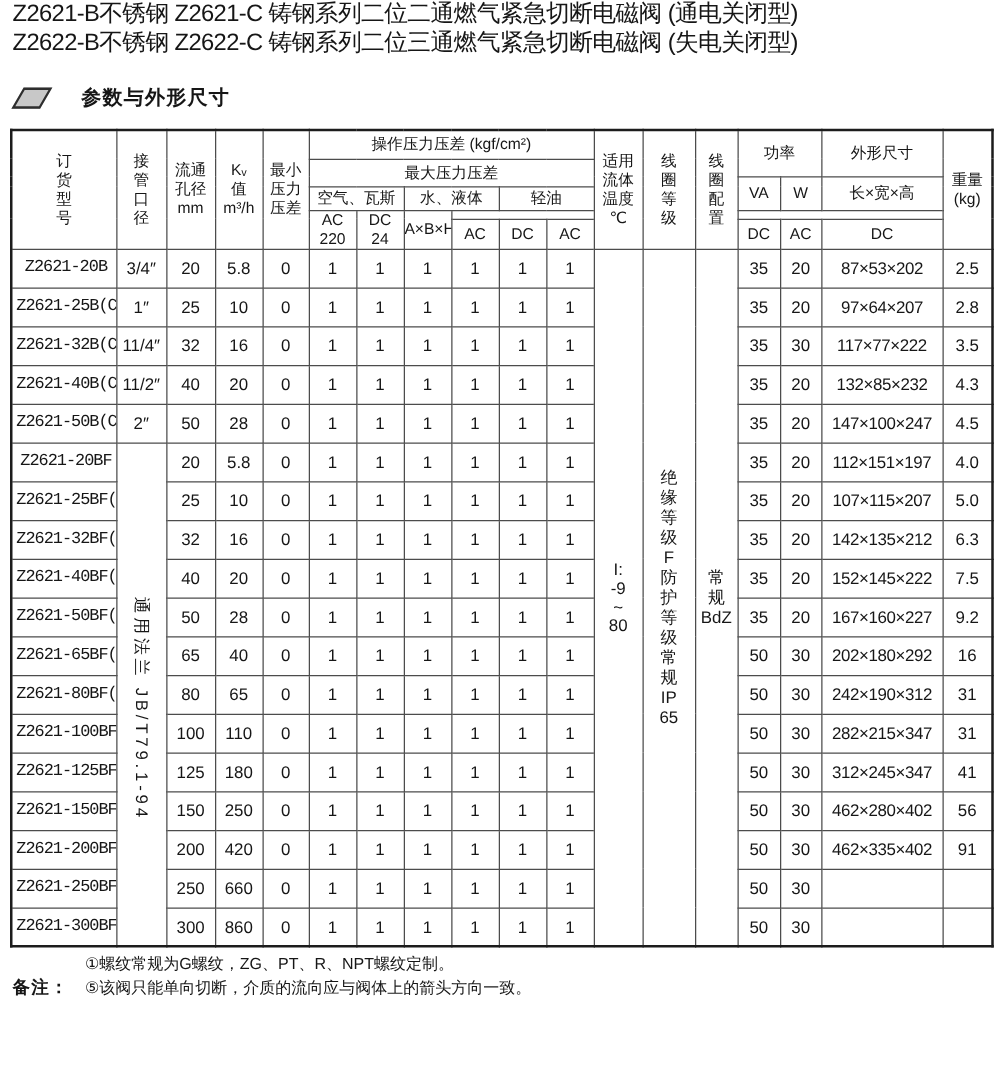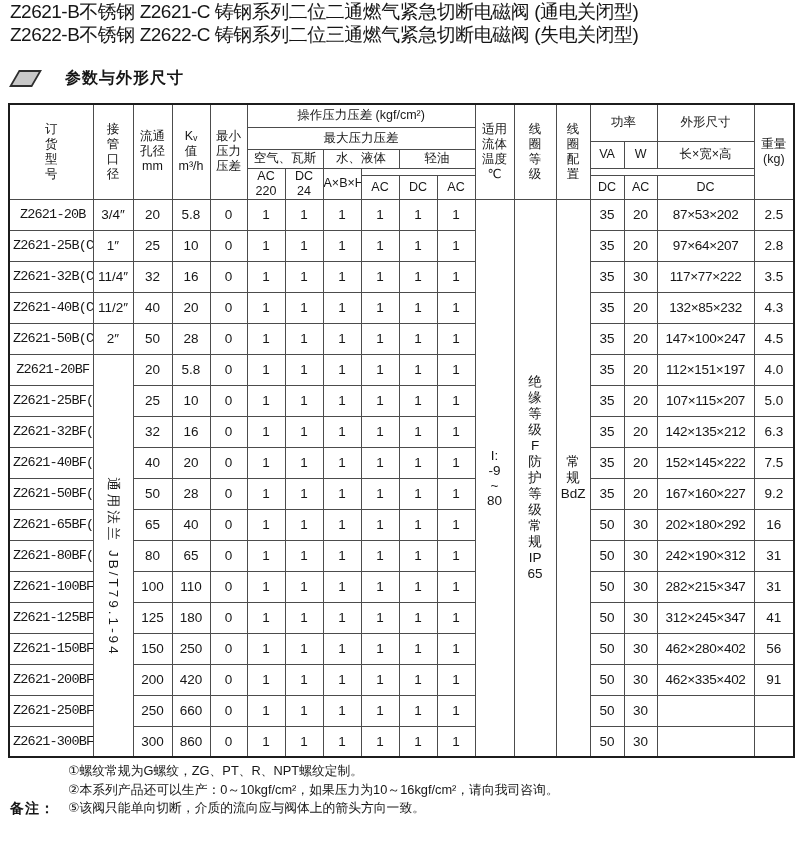--- a/index.html
+++ b/index.html
@@ -454,18 +454,17 @@
           <td class="dims"></td>
           <td></td>
         </tr>
       </tbody>
   </table>
 
   <div class="notes">
     <span class="notes-label">备注：</span>
     <div class="note-items">
       <div>①螺纹常规为G螺纹，ZG、PT、R、NPT螺纹定制。</div>
-      <div>②本系列产品还可以生产：0～10kgf/cm²，如果压力为10～16kgf/cm²，请向我司咨询。</div>
       <div>⑤该阀只能单向切断，介质的流向应与阀体上的箭头方向一致。</div>
     </div>
   </div>
 
 </div>
 
 </body></html>

